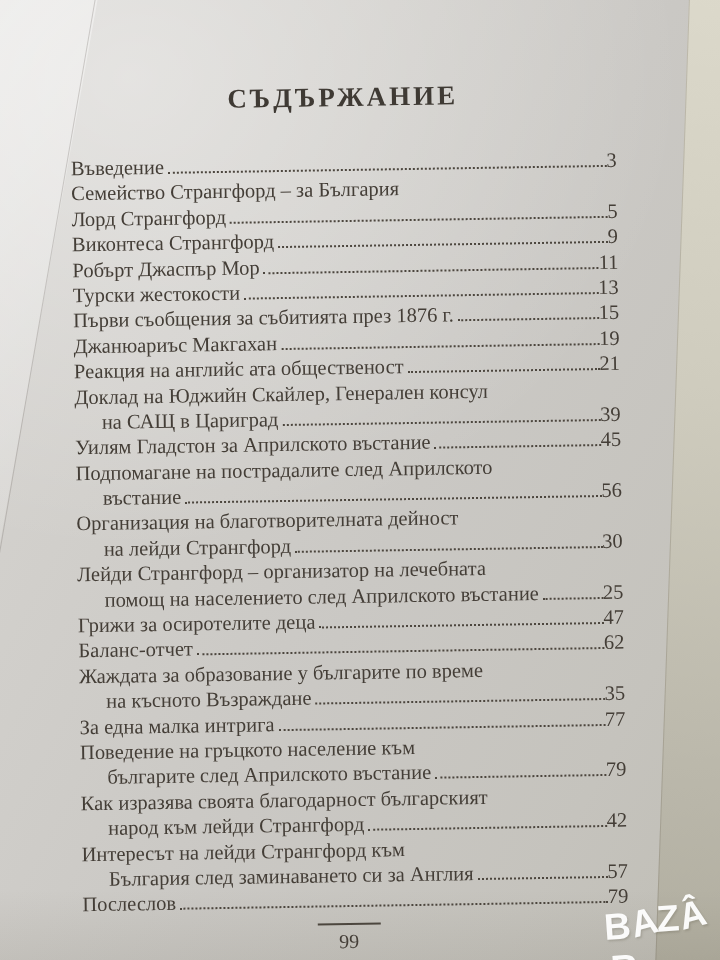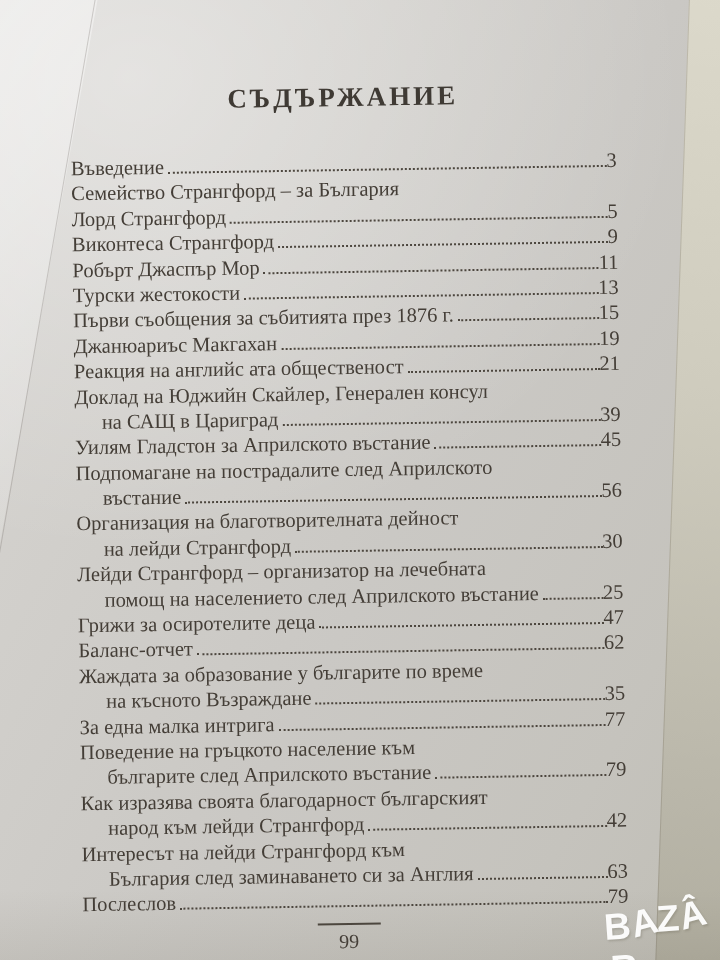--- a/index.html
+++ b/index.html
@@ -238,21 +238,21 @@
     <span class="dots"></span>
     <span class="pg">42</span>
   </div>
         <div class="toc-line no-page">
     <span class="label">Интересът на лейди Странгфорд към</span>
 
   </div>
         <div class="toc-line indent1">
     <span class="label">България след заминаването си за Англия</span>
     <span class="dots"></span>
-    <span class="pg">63</span>
+    <span class="pg">57</span>
   </div>
         <div class="toc-line">
     <span class="label">Послеслов</span>
     <span class="dots"></span>
     <span class="pg">79</span>
   </div>
       </div>
   </div>
 
   <div class="footer">

